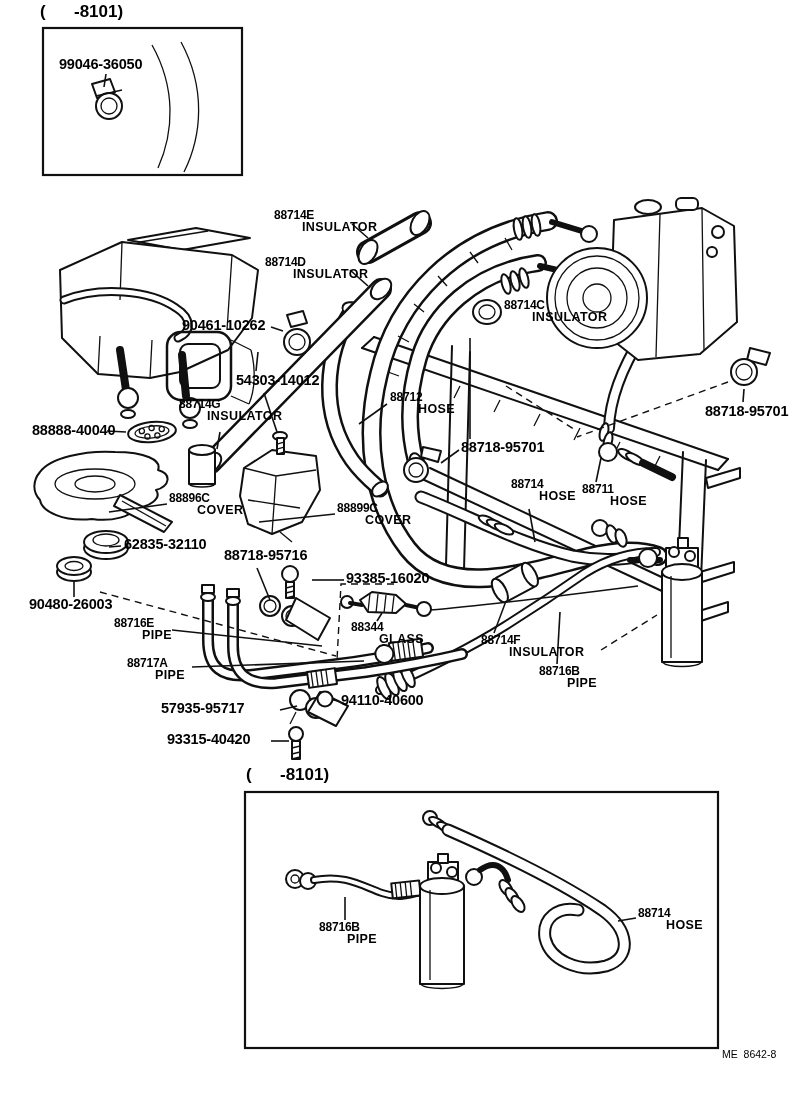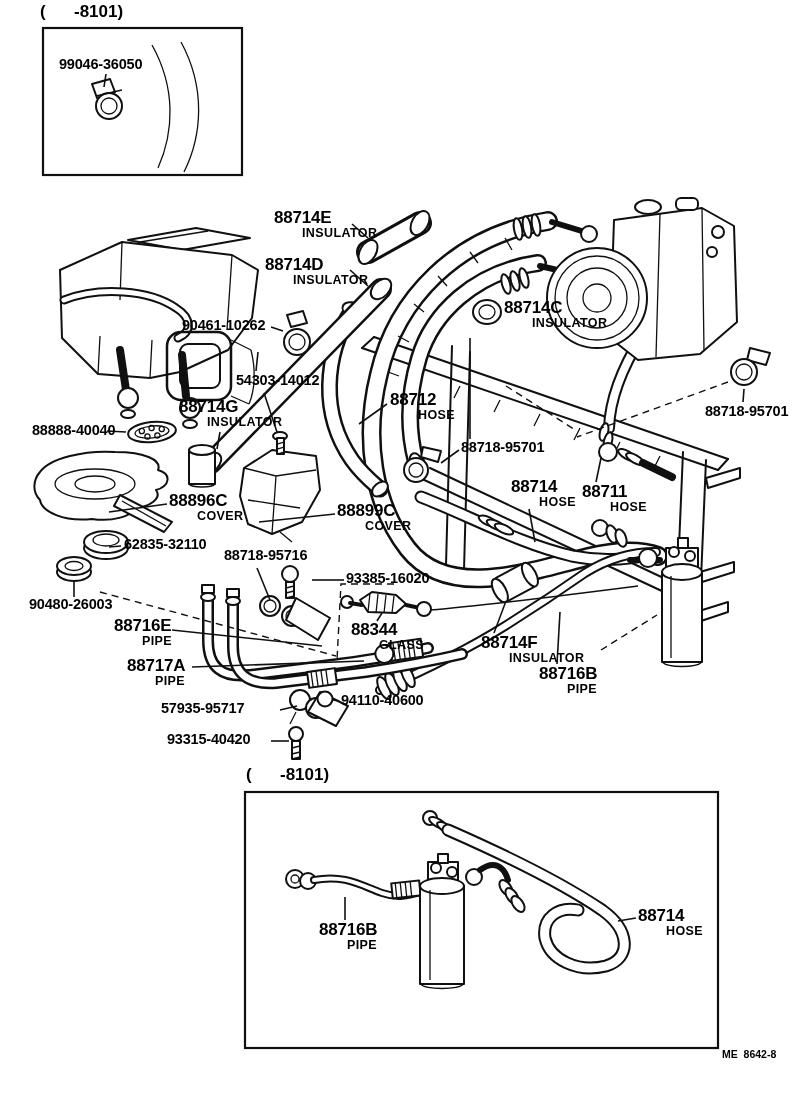--- a/index.html
+++ b/index.html
@@ -1,25 +1,25 @@
 <!DOCTYPE html>
 <html><head>
 <meta charset="utf-8">
 <style>
   html,body{margin:0;padding:0;background:#fff;}
   .page{position:relative;width:800px;height:1116px;background:#fff;
         font-family:"Liberation Sans",sans-serif;overflow:hidden;}
   svg.art{position:absolute;left:0;top:0;}
   .lbl{position:absolute;font-weight:bold;color:#000;line-height:1.04;
        white-space:nowrap;letter-spacing:-0.2px;}
-  .lbl .num{font-size:17px;display:block;}
+  .lbl .num{font-size:12px;display:block;}
   .lbl.code .num{font-size:14.5px;}
   .lbl .sub{font-size:12.5px;display:block;letter-spacing:0.4px;padding-left:28px;}
   .range{position:absolute;font-weight:bold;font-size:17px;color:#000;white-space:pre;}
-  .footer-code{position:absolute;font-weight:bold;font-size:10.5px;color:#000;white-space:pre;}
+  .footer-code{position:absolute;font-weight:normal;font-size:10.5px;color:#000;white-space:pre;}
   
   .ln{fill:none;stroke:#101010;stroke-width:2;stroke-linejoin:round;stroke-linecap:round;}
   .lnf{fill:#fff;stroke:#101010;stroke-width:2;stroke-linejoin:round;}
   .thin{fill:none;stroke:#101010;stroke-width:1.3;}
   .to{fill:none;stroke:#101010;stroke-linecap:round;stroke-linejoin:round;}
   .ti{fill:none;stroke:#fff;stroke-linecap:round;stroke-linejoin:round;}
   .leader{stroke:#101010;stroke-width:1.6;fill:none;}
   .dash{stroke:#101010;stroke-width:1.4;stroke-dasharray:7 5;fill:none;}
 </style>
 </head>

